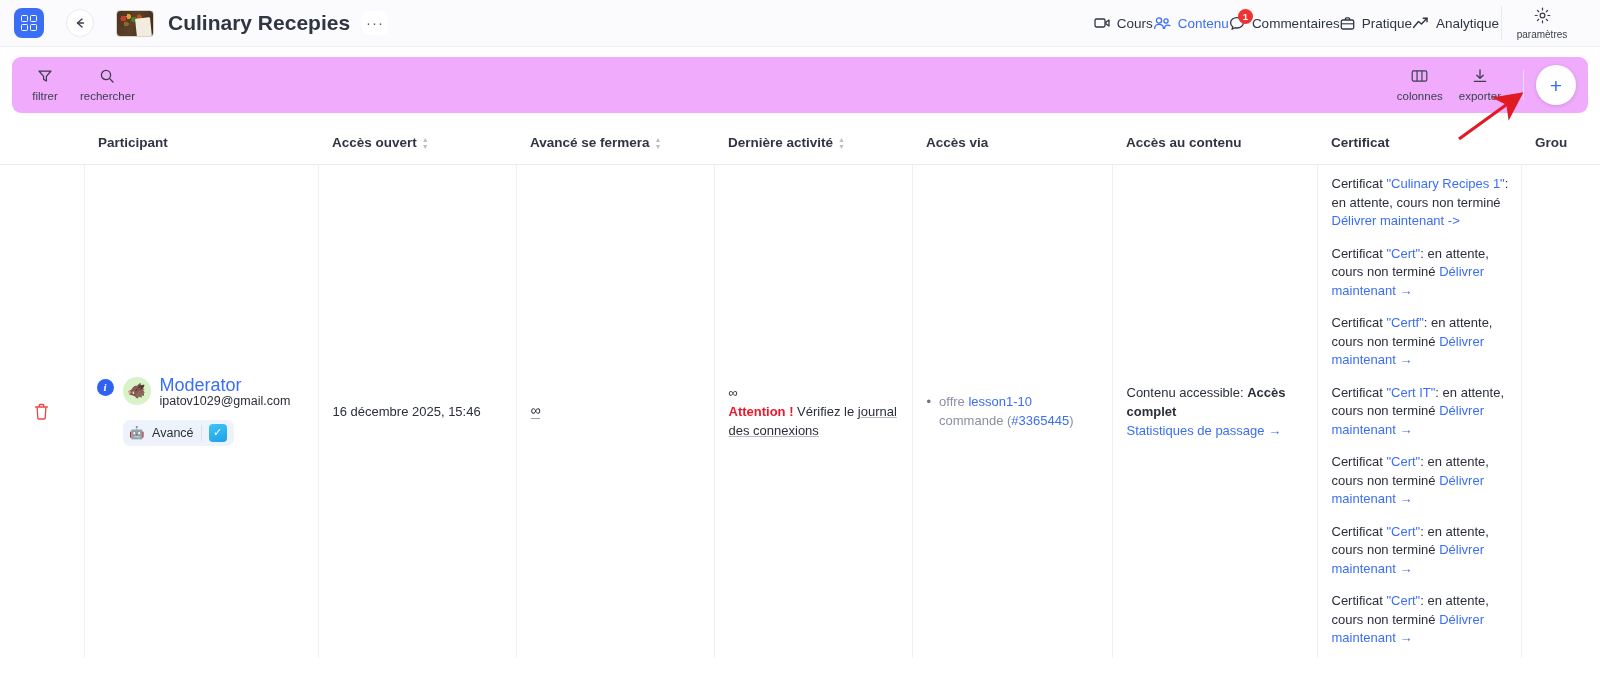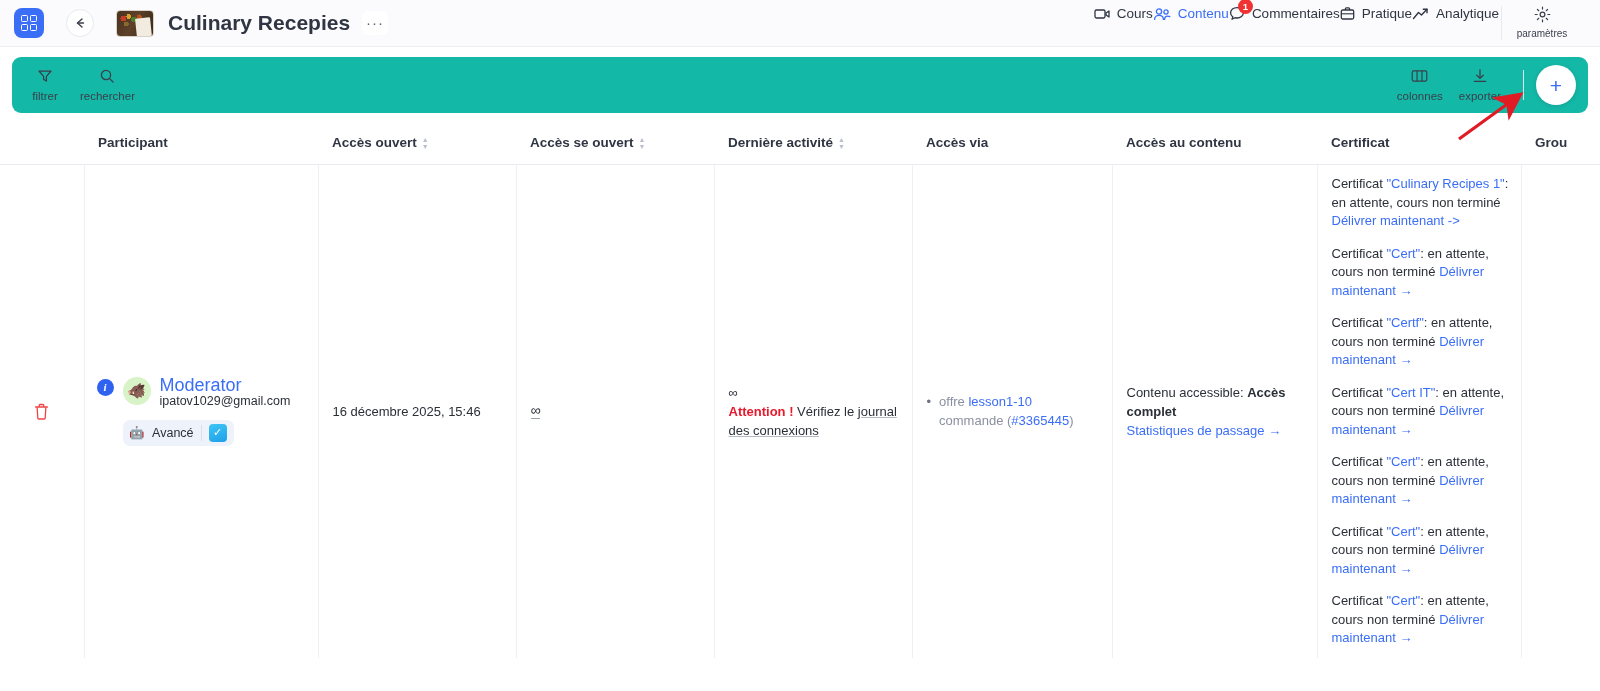--- a/index.html
+++ b/index.html
@@ -100,21 +100,21 @@
     color: #5b616e;
     font-size: 15px;
     letter-spacing: 1px;
     line-height: 0.4;
     flex: none;
   }
 
   .nav {
     margin-left: auto;
     display: flex;
-    align-items: flex-start;
+    align-items: center;
     padding-right: 18px;
   }
   .nav-item {
     display: flex;
     align-items: center;
     gap: 7px;
     font-size: 13.5px;
     color: #2f3542;
     cursor: pointer;
     white-space: nowrap;
@@ -152,21 +152,21 @@
     padding-right: 6px;
   }
 
   
   .toolbar-wrap {
     padding: 10px 12px 0 12px;
     background: #ffffff;
   }
   .toolbar {
     height: 56px;
-    background: #14b8a6;
+    background: #f0abfc;
     border-radius: 9px;
     display: flex;
     align-items: center;
     padding: 0 6px;
     position: relative;
   }
   .tool {
     display: flex;
     flex-direction: column;
     align-items: center;
@@ -485,21 +485,21 @@
           <span class="hd cell-pad">
             <span>Accès ouvert</span>
             <span class="sort-ico">
                 <b>▲</b>
                 <b>▼</b>
               </span>
           </span>
         </th>
         <th>
           <span class="hd cell-pad">
-            <span>Accès se ouvert</span>
+            <span>Avancé se fermera</span>
             <span class="sort-ico">
                 <b>▲</b>
                 <b>▼</b>
               </span>
           </span>
         </th>
         <th>
           <span class="hd cell-pad">
             <span>Dernière activité</span>
             <span class="sort-ico">

